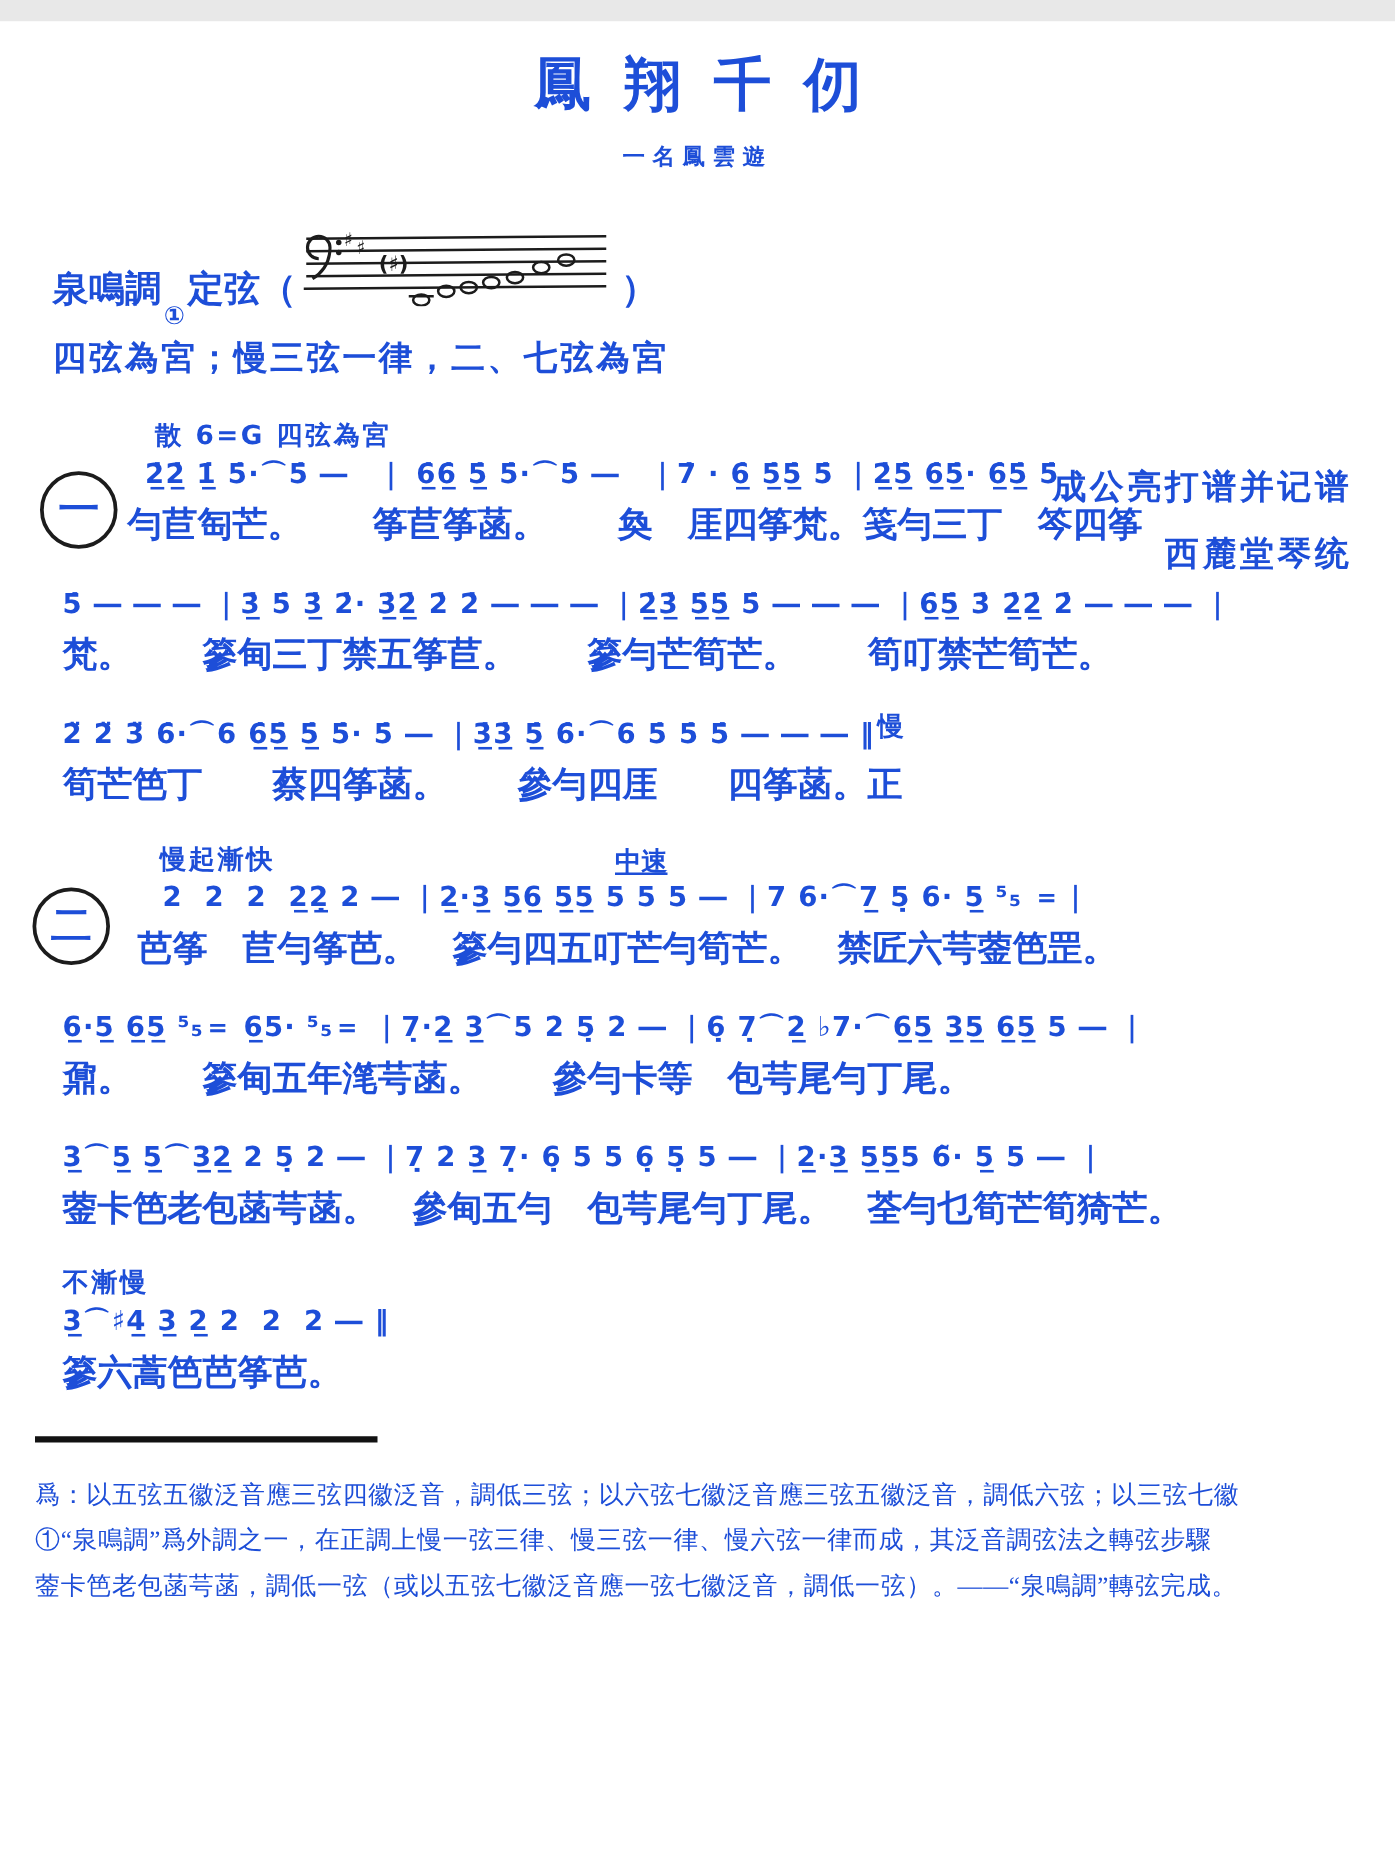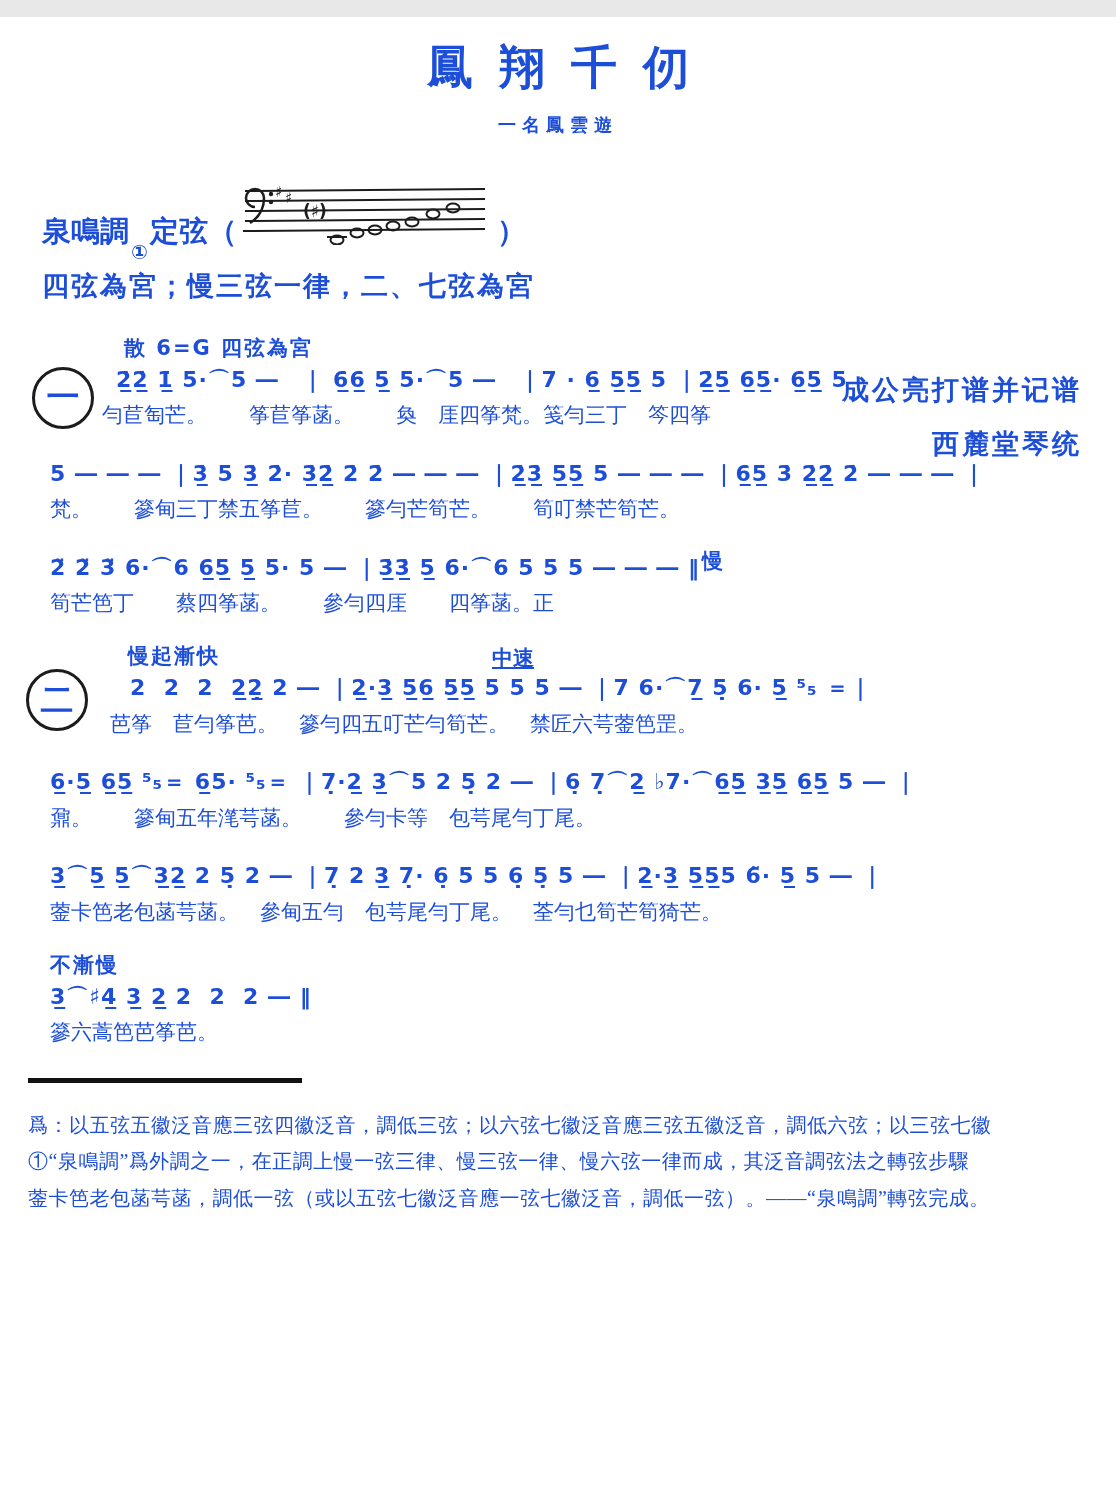--- a/index.html
+++ b/index.html
@@ -21,21 +21,21 @@
   .credits{position:absolute;top:182px;right:34px;text-align:right;
     font-size:27px;font-weight:600;line-height:2.0;letter-spacing:3px;}
   
   .music{margin:30px 18px 0 50px;}
   .line{position:relative;margin-bottom:24px;}
   .ann{height:27px;font-size:21px;font-weight:700;letter-spacing:2px;}
   .ann-mid{position:absolute;top:0;font-size:21px;font-weight:700;}
   .line3 .ann-mid{left:652px;top:-2px;}
   .line4 .ann-mid{left:442px;top:2px;text-decoration:underline;}
   .jp{font-size:22px;font-weight:700;white-space:pre;line-height:1.7;letter-spacing:1px;}
-  .tab{font-size:21px;font-weight:400;white-space:pre;line-height:1.45;margin-top:2px;}
+  .tab{font-size:28px;font-weight:700;white-space:pre;line-height:1.45;margin-top:2px;}
   .line1 .ann{padding-left:74px}
   .line1 .jp{padding-left:66px}
   .line1 .tab{padding-left:52px}
   .line4 .ann{padding-left:78px}
   .line4 .jp{padding-left:80px}
   .line4 .tab{padding-left:60px}
   .sec-circle{position:absolute;width:56px;height:56px;border:3.5px solid #1c1c1c;
     border-radius:50%;display:flex;align-items:center;justify-content:center;
     font-size:33px;font-weight:700;background:#fff;}
   .line1 .sec-circle{left:-18px;bottom:2px;}

